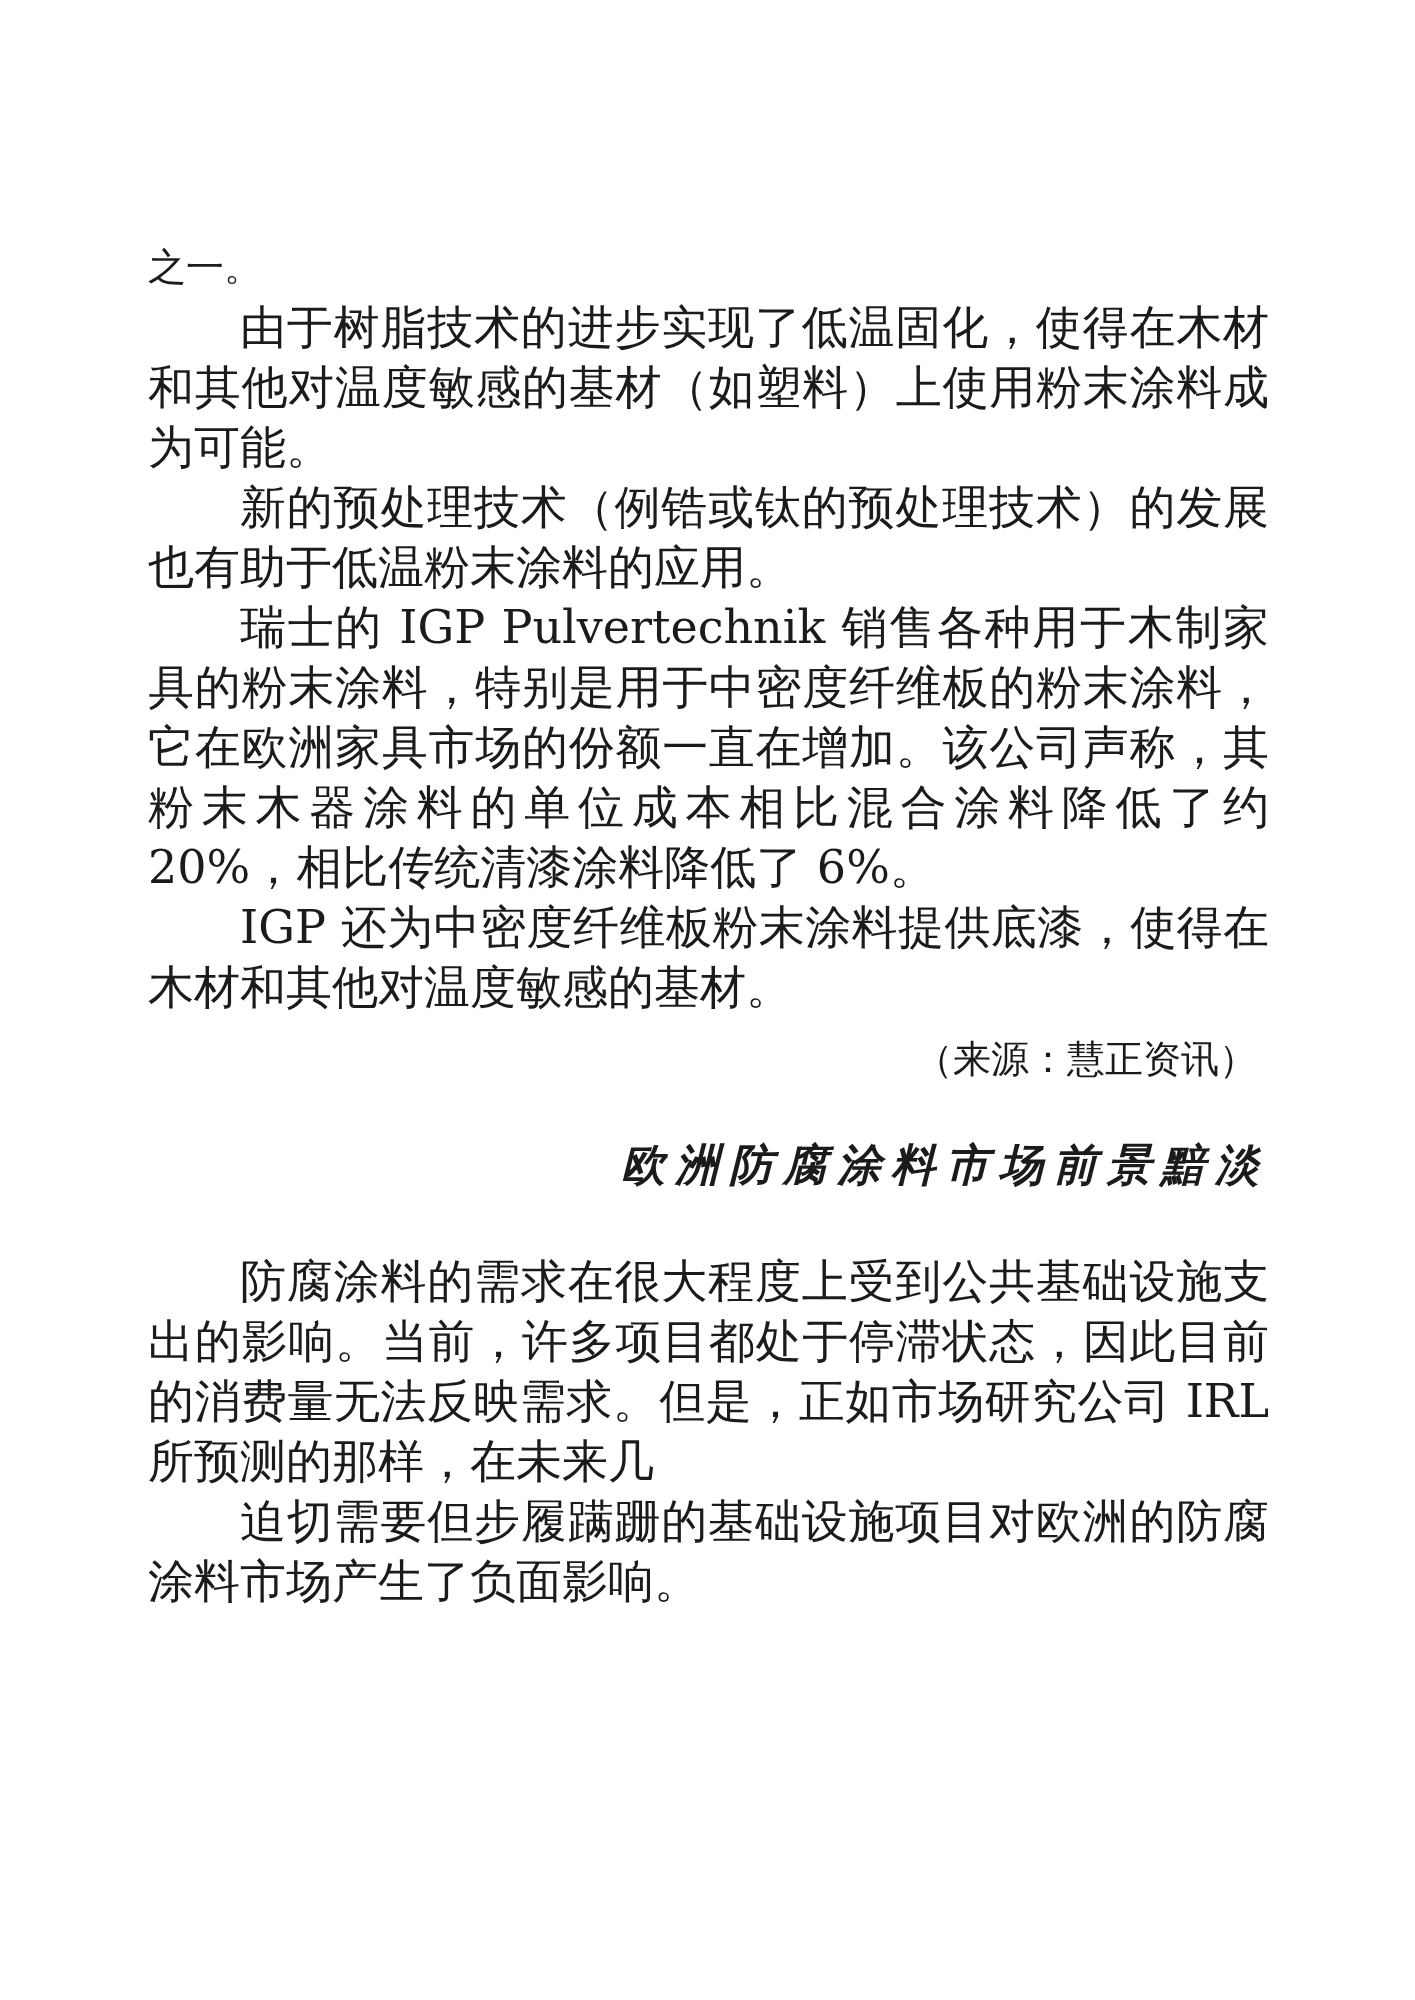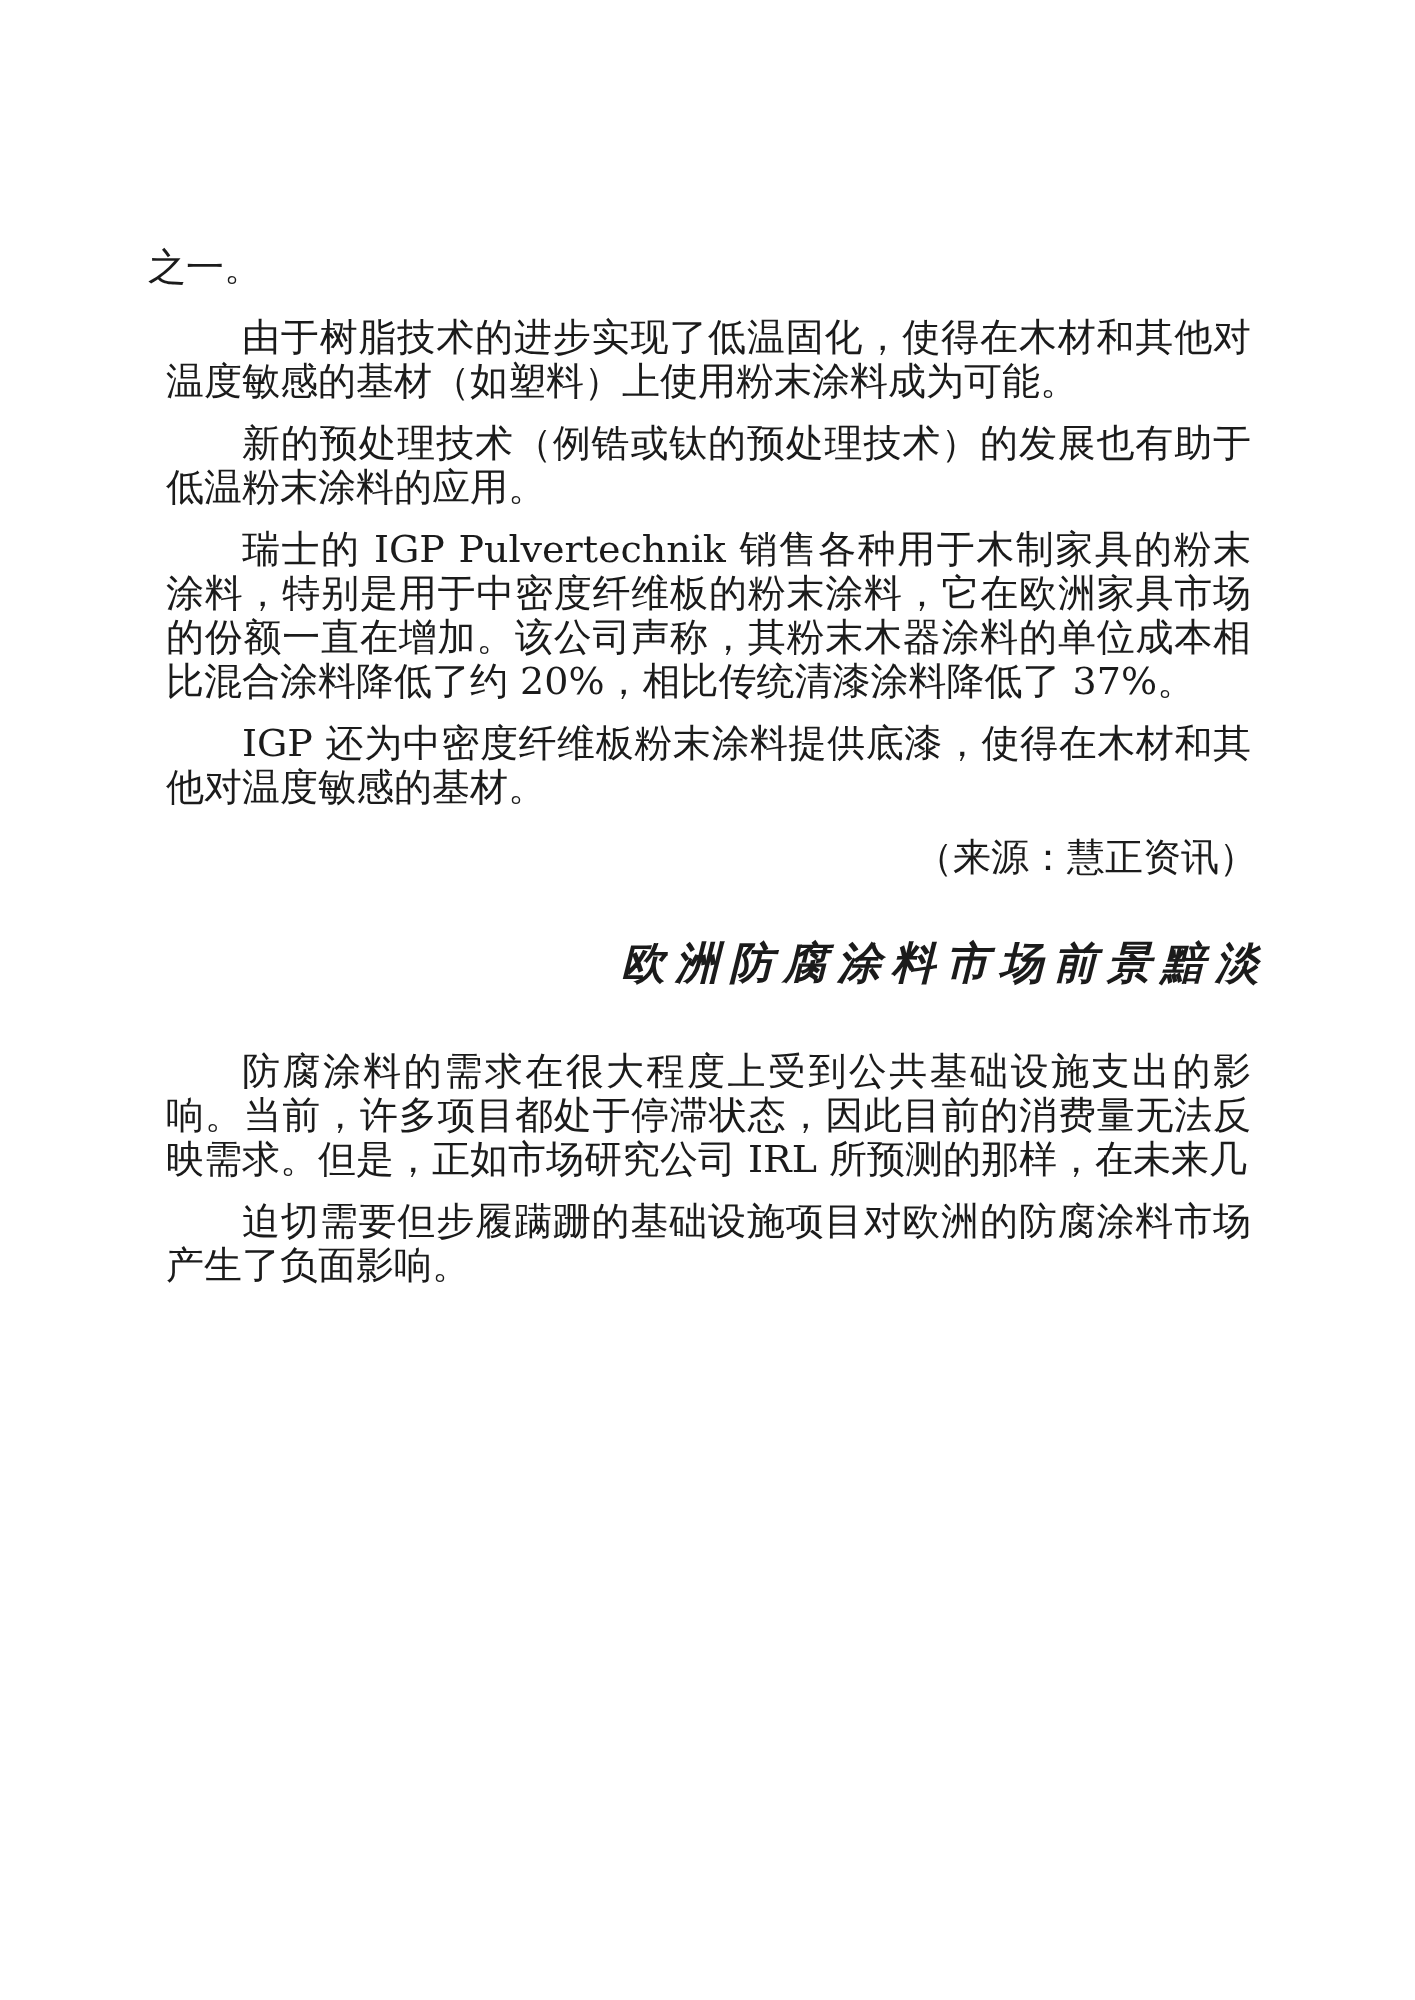--- a/index.html
+++ b/index.html
@@ -25,23 +25,23 @@
     width: 1121px;
   }
   .cont-line {
     margin: 0;
     font-size: 38px;
     line-height: 60px;
     text-align: left;
     text-indent: 0;
   }
   .para {
-    margin: 18px;
-    font-size: 38px;
-    line-height: 44px;
+    margin: 0;
+    font-size: 46px;
+    line-height: 60px;
     text-align: justify;
     text-indent: 2em;
   }
   .source-line {
     margin: 12px;
     font-size: 38px;
     line-height: 60px;
     text-align: right;
   }
   .article-title {
@@ -68,21 +68,21 @@
 
 <div class="page">
   <div class="content">
 
     <p class="cont-line">之一。</p>
 
     <div>
 
     <p class="para">由于树脂技术的进步实现了低温固化，使得在木材和其他对温度敏感的基材（如塑料）上使用粉末涂料成为可能。</p>
         <p class="para">新的预处理技术（例锆或钛的预处理技术）的发展也有助于低温粉末涂料的应用。</p>
-        <p class="para">瑞士的 IGP Pulvertechnik 销售各种用于木制家具的粉末涂料，特别是用于中密度纤维板的粉末涂料，它在欧洲家具市场的份额一直在增加。该公司声称，其粉末木器涂料的单位成本相比混合涂料降低了约 20%，相比传统清漆涂料降低了 37%。</p>
+        <p class="para">瑞士的 IGP Pulvertechnik 销售各种用于木制家具的粉末涂料，特别是用于中密度纤维板的粉末涂料，它在欧洲家具市场的份额一直在增加。该公司声称，其粉末木器涂料的单位成本相比混合涂料降低了约 20%，相比传统清漆涂料降低了 6%。</p>
         <p class="para">IGP 还为中密度纤维板粉末涂料提供底漆，使得在木材和其他对温度敏感的基材。</p>
       </div>
 
     <p class="source-line">（来源：慧正资讯）</p>
 
     <h2 class="article-title">欧洲防腐涂料市场前景黯淡</h2>
 
     <div>
 
     <p class="para">防腐涂料的需求在很大程度上受到公共基础设施支出的影响。当前，许多项目都处于停滞状态，因此目前的消费量无法反映需求。但是，正如市场研究公司 IRL 所预测的那样，在未来几</p>

